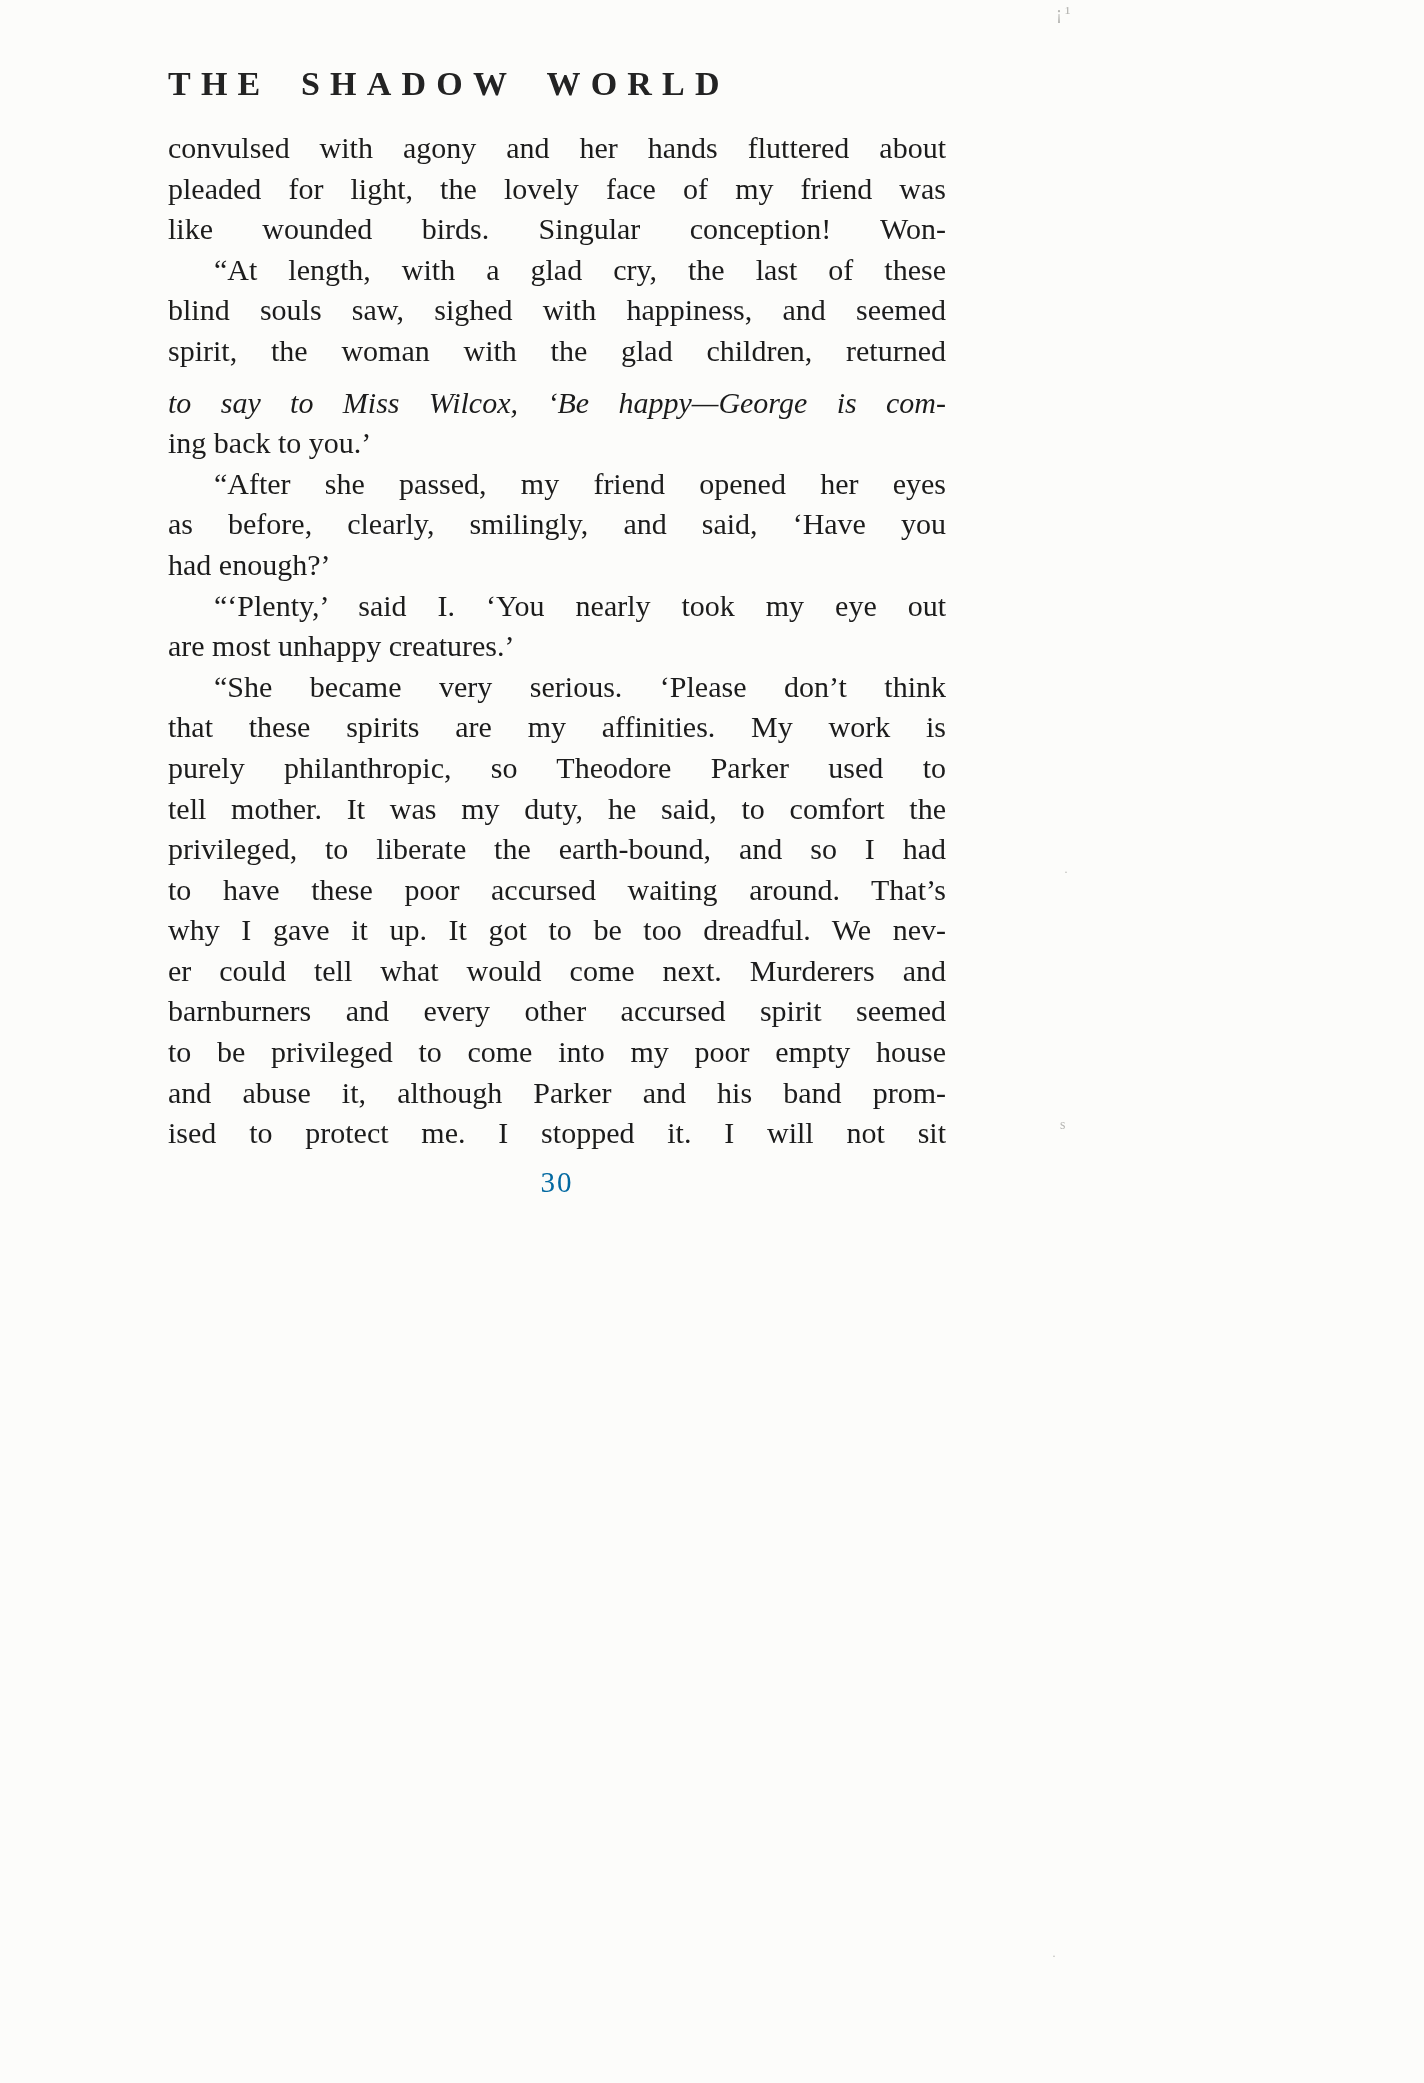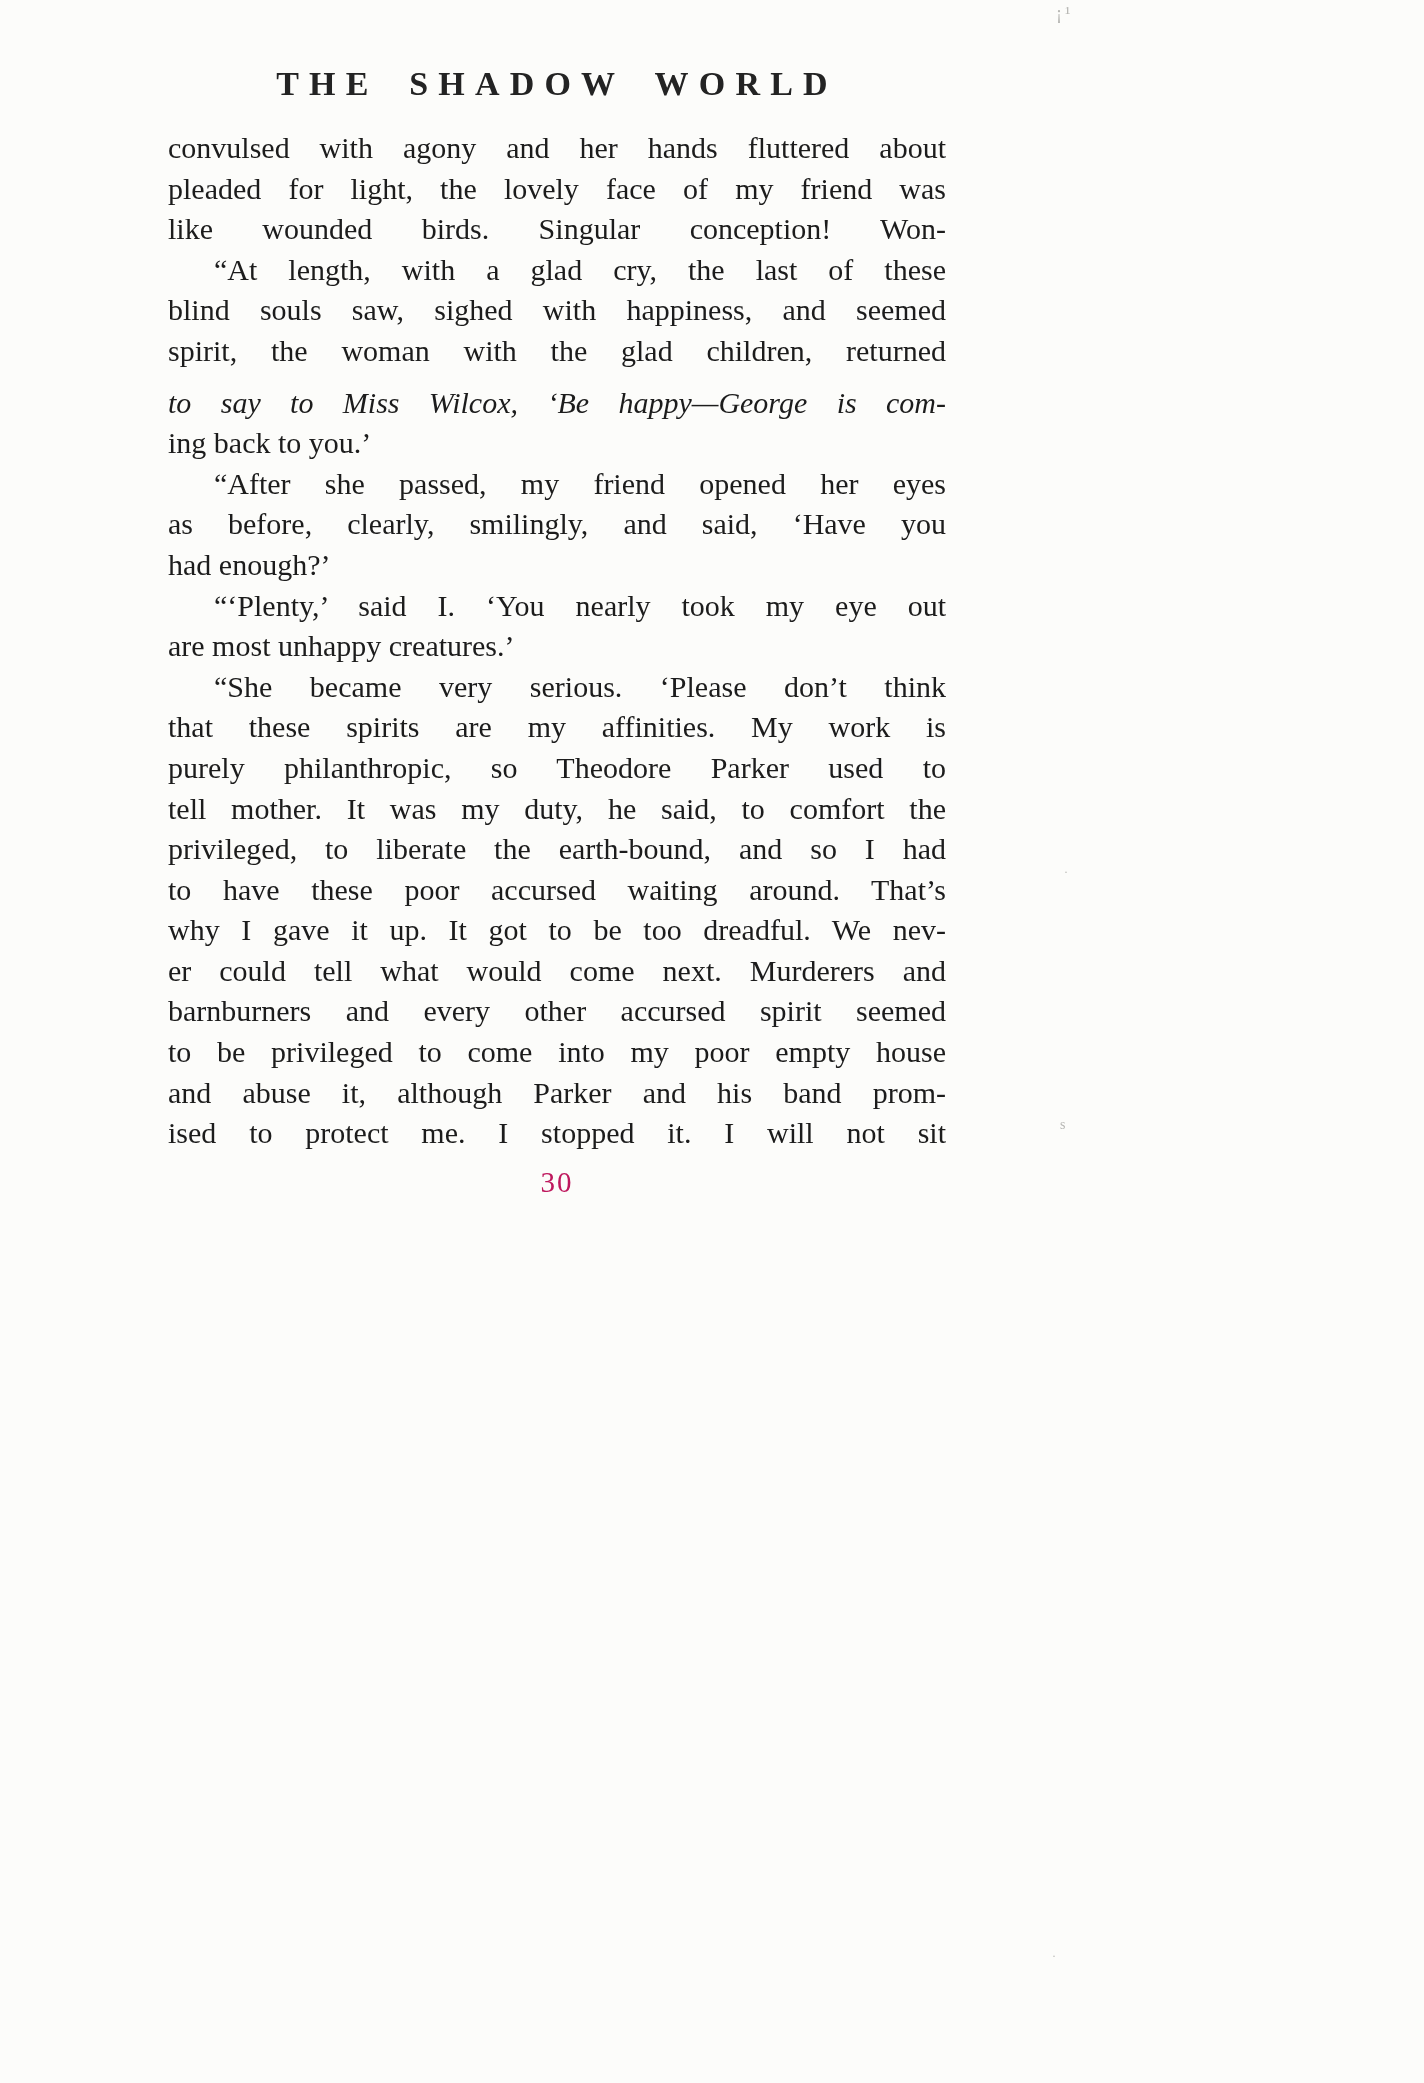--- a/index.html
+++ b/index.html
@@ -17,21 +17,20 @@
     color: #1c1c1c;
     overflow: hidden;
   }
   .text-block {
     position: absolute;
     left: 168px;
     top: 62px;
     width: 778px;
   }
   .running-title {
-    text-align: center;
     font-size: 34px;
     line-height: 44px;
     font-weight: bold;
     letter-spacing: 0.30em;
     word-spacing: 0.35em;
     color: #232323;
     margin-bottom: 22px;
   }
   .paragraphs {
     font-size: 30px;
@@ -52,21 +51,21 @@
   }
   .line.italic {
     font-style: italic;
     margin-top: 11px;
   }
   .page-number {
     text-align: center;
     font-size: 29px;
     letter-spacing: 2px;
     margin-top: 12px;
-    color: #be185d;
+    color: #0369a1;
   }
   
   .scan-speck {
     position: absolute;
     color: #9a9a96;
     opacity: 0.7;
     font-size: 18px;
     line-height: 1;
   }
   .speck-1 { left: 1056px; top: 4px; letter-spacing: 3px; }

